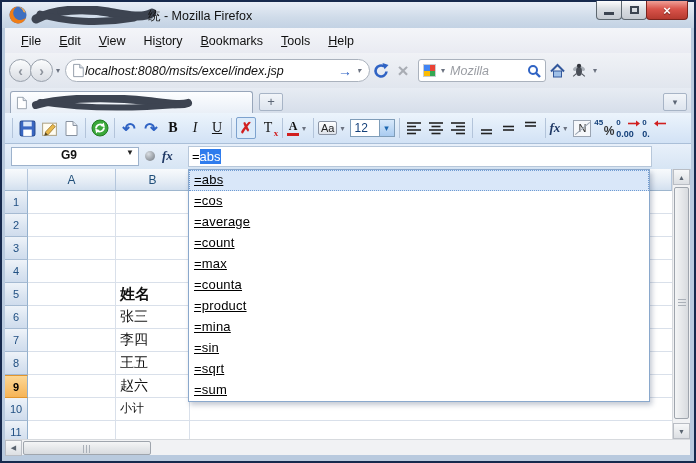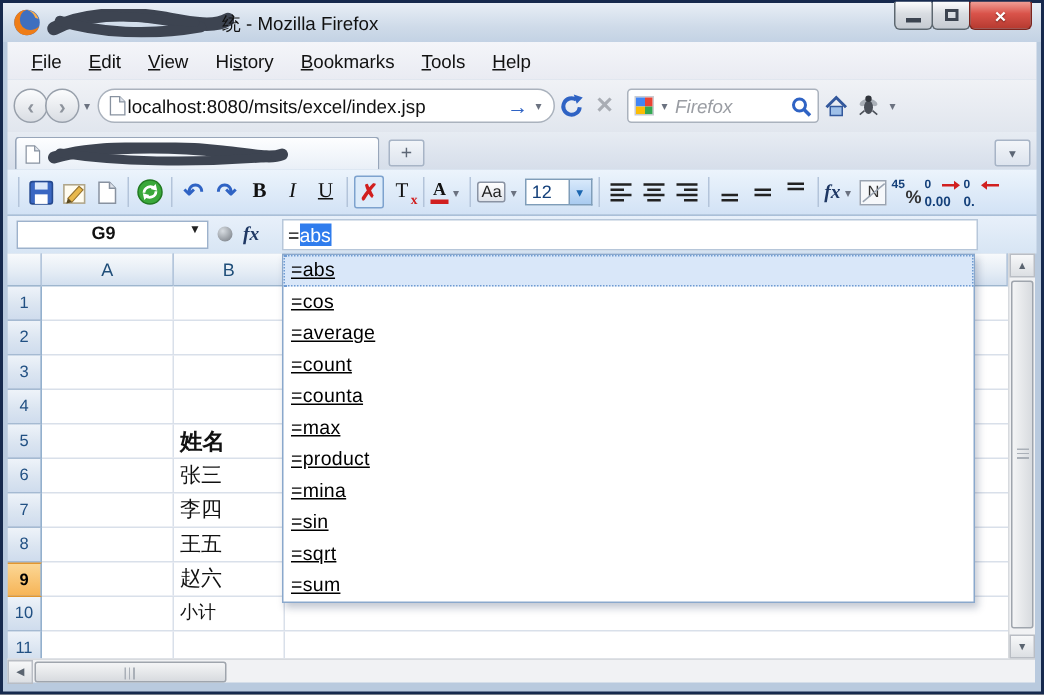--- a/index.html
+++ b/index.html
@@ -23,21 +23,21 @@
   
   .menubar { left:3px; right:3px; top:26px; height:25px; background:linear-gradient(180deg,#f4f5f9,#e9ebf2); display:flex; align-items:center; padding-left:8px; gap:2px; }
   .menu-item { font-size:12.5px; color:#111; padding:3px 8px; }
   .menu-item .key { text-decoration:underline; }
 
   
   .navbar { left:3px; right:3px; top:51px; height:35px; background:linear-gradient(180deg,#f0f2f6,#e1e6ee); display:flex; align-items:center; padding:0 4px; }
   .navcircle { width:23px; height:23px; border-radius:50%; border:1px solid #98a0ab; background:linear-gradient(180deg,#fbfcfd,#d9dde3); color:#8d939c; font-weight:bold; font-size:14px; display:flex; align-items:center; justify-content:center; }
   .navcircle + .navcircle { margin-left:-2px; }
   .smallcaret { font-size:8px; color:#6b7280; padding:0 3px; }
-  .urlbar { height:23px; width:305px; background:#fff; border:1px solid #aab2bd; border-radius:12px; display:flex; align-items:center; padding:0 5px; margin-left:2px; }
+  .urlbar { height:23px; width:305px; background:#fff; border:1px solid #aab2bd; border-radius:12px; display:flex; align-items:center; padding:0 5px; margin-left:2px;font-style:italic; }
   .url-text { flex:1; font-size:12.5px; color:#111; white-space:nowrap; overflow:hidden; }
   .go-arrow { color:#2f63c4; font-weight:bold; font-size:14px; padding:0 2px; }
   .navicon { display:flex; align-items:center; justify-content:center; width:22px; height:24px; }
   .stop-x { color:#a9adb4; font-size:19px; font-weight:bold; line-height:1; }
   .searchbox { height:23px; width:128px; background:#fff; border:1px solid #aab2bd; border-radius:3px; display:flex; align-items:center; padding:0 4px; margin-left:4px; gap:2px; }
   .search-ph { flex:1; font-size:12.5px; color:#9a9da3; font-style:italic; }
   .gicon { width:13px; height:13px; display:grid; grid-template-columns:1fr 1fr; border:1px solid #c8ccd2; }
   .gicon i { display:block; }
 
   
@@ -189,21 +189,21 @@
           <span class="stop-x">×</span>
         </div>
     <div class="searchbox">
       <span class="gicon">
         <i style="background:#4285f4"></i>
             <i style="background:#ea4335"></i>
             <i style="background:#fbbc05"></i>
             <i style="background:#34a853"></i>
       </span>
       <span class="smallcaret">▾</span>
-      <span class="search-ph">Firefox</span>
+      <span class="search-ph">Mozilla</span>
       <svg width="14" height="14" viewBox="0 0 14 14">
         <circle cx="6" cy="6" r="4" fill="none" stroke="#2f63c4" stroke-width="2"></circle>
         <line x1="9" y1="9" x2="13" y2="13" stroke="#2f63c4" stroke-width="2.4"></line>
       </svg>
     </div>
     <div class="navicon">
       <svg width="17" height="16" viewBox="0 0 16 16">
         <rect x="4" y="8" width="8" height="6" fill="#9fc0e8" stroke="#33589c"></rect>
         <path d="M1.5 8.5 L8 2 L14.5 8.5" stroke="#33589c" stroke-width="2" fill="none"></path>
       </svg>
@@ -494,22 +494,22 @@
     <div class="sbtn vs-dn">
           <span>▼</span>
         </div>
   </div>
 
   <div class="abs dropdown">
     <div class="ac-item selected">=abs</div>
     <div class="ac-item">=cos</div>
     <div class="ac-item">=average</div>
     <div class="ac-item">=count</div>
+    <div class="ac-item">=max</div>
     <div class="ac-item">=counta</div>
-    <div class="ac-item">=max</div>
     <div class="ac-item">=product</div>
     <div class="ac-item">=mina</div>
     <div class="ac-item">=sin</div>
     <div class="ac-item">=sqrt</div>
     <div class="ac-item">=sum</div>
   </div>
 
 </div>
 </div>
 

